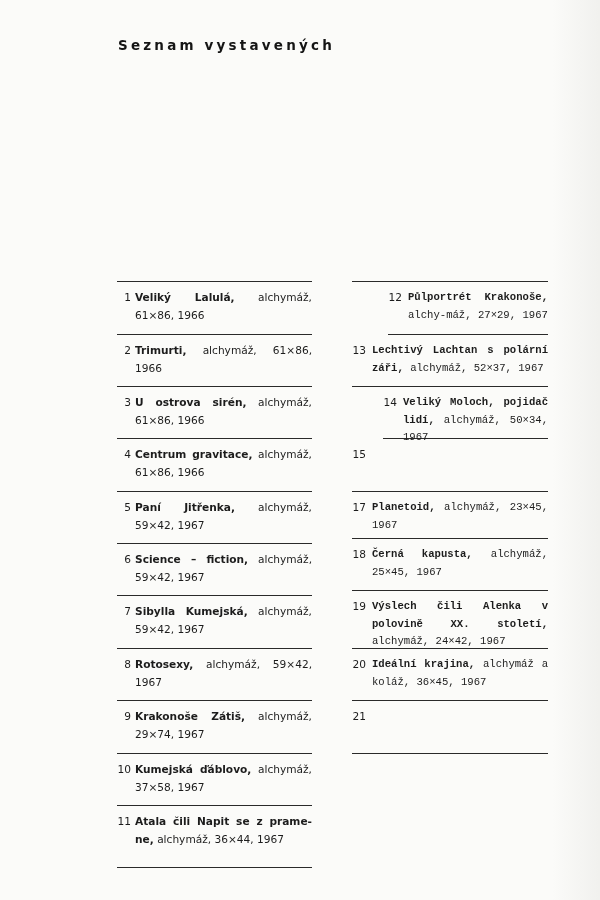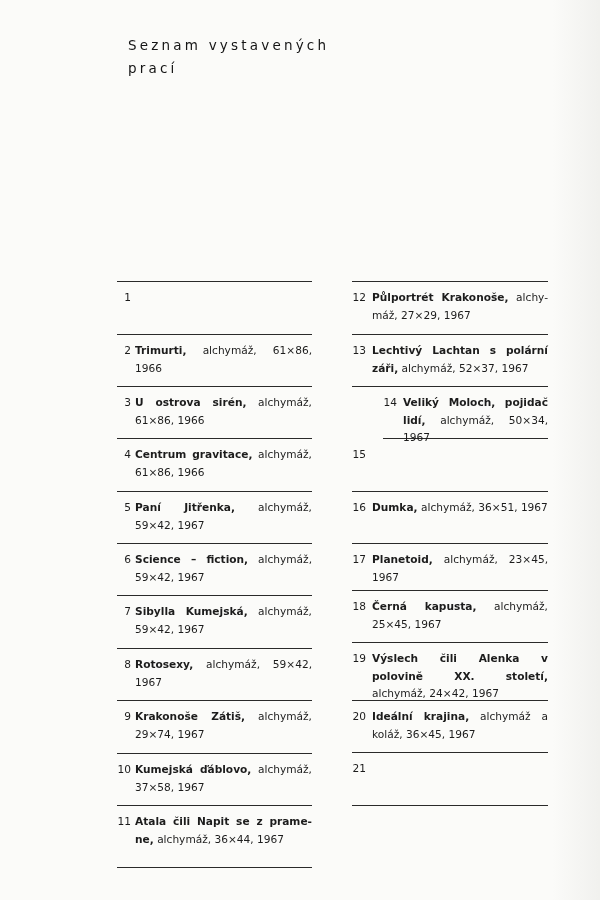--- a/index.html
+++ b/index.html
@@ -18,26 +18,25 @@
     .page-shade {
       position: absolute;
       inset: 0;
       background: linear-gradient(90deg, rgba(0,0,0,0) 0%, rgba(0,0,0,0) 92%, rgba(150,150,140,0.10) 100%);
       pointer-events: none;
     }
     .title {
       position: absolute;
       left: 118px;
       top: 34px;
-      font-weight: normal;
+      font-weight: bold;
       font-size: 13.5px;
       letter-spacing: 3.2px;
       line-height: 23px;
       color: #151515;
-      margin-left: 10px;
     }
     .title div { white-space: nowrap; }
 
     .column {
       position: absolute;
       top: 281px;
       width: 195px;
       border-top: 1.3px solid #2a2a2a;
     }
     .col-left { left: 117px; }
@@ -58,37 +57,37 @@
       width: 14px;
       text-align: right;
       font-weight: normal;
     }
     .col-right .entry .num { width: 14px; left: -14px; }
     .col-right .entry .num { left: 0; width: 14px; }
     .entry .body {
       margin-left: 18px;
       text-align: justify;
     }
-    .col-right .entry .body { margin-left: 20px; }
+    .col-right .entry .body { margin-left: 20px; font-family: Liberation Mono, monospace; }
     .entry .name { font-weight: bold; }
     .entry .desc { font-weight: normal; }
   </style>
 </head>
 <body>
 
 <div class="page-shade"></div>
 
 <div class="title">
   <div>Seznam vystavených</div>
-  <div>prací</div>
 </div>
 
 <div class="column col-left" id="col-left">
     <div class="entry" style="height: 53px;">
       <span class="num">1</span>
+      <div class="body"><span class="name">Veliký Lalulá,</span><span class="desc"> alchymáž, 61×86, 1966</span></div>
     </div>
     <div class="entry" style="height: 52px;">
       <span class="num">2</span>
       <div class="body"><span class="name">Trimurti,</span><span class="desc"> alchymáž, 61×86, 1966</span></div>
     </div>
     <div class="entry" style="height: 52px;">
       <span class="num">3</span>
       <div class="body"><span class="name">U ostrova sirén,</span><span class="desc"> alchymáž, 61×86, 1966</span></div>
     </div>
     <div class="entry" style="height: 53px;">
@@ -118,38 +117,34 @@
     <div class="entry" style="height: 52px;">
       <span class="num">10</span>
       <div class="body"><span class="name">Kumejská ďáblovo,</span><span class="desc"> alchymáž, 37×58, 1967</span></div>
     </div>
     <div class="entry" style="height: 62px;">
       <span class="num">11</span>
       <div class="body"><span class="name">Atala čili Napit se z prame-ne,</span><span class="desc"> alchymáž, 36×44, 1967</span></div>
     </div>
   </div>
 <div class="column col-right" id="col-right">
-    <div class="entry" style="height: 53px;">
+    <div class="entry" style="height: 53px; margin-left: 36px;">
       <span class="num">12</span>
       <div class="body"><span class="name">Půlportrét Krakonoše,</span><span class="desc"> alchy-máž, 27×29, 1967</span></div>
     </div>
     <div class="entry" style="height: 52px;">
       <span class="num">13</span>
       <div class="body"><span class="name">Lechtivý Lachtan s polární záři,</span><span class="desc"> alchymáž, 52×37, 1967</span></div>
     </div>
     <div class="entry" style="height: 52px; margin-left: 31px;">
       <span class="num">14</span>
       <div class="body"><span class="name">Veliký Moloch, pojidač lidí,</span><span class="desc"> alchymáž, 50×34, 1967</span></div>
     </div>
     <div class="entry" style="height: 53px;">
       <span class="num">15</span>
-    </div>
-    <div class="entry" style="height: 52px;">
-      <span class="num">16</span>
-      <div class="body"><span class="name">Dumka,</span><span class="desc"> alchymáž, 36×51, 1967</span></div>
     </div>
     <div class="entry" style="height: 47px;">
       <span class="num">17</span>
       <div class="body"><span class="name">Planetoid,</span><span class="desc"> alchymáž, 23×45, 1967</span></div>
     </div>
     <div class="entry" style="height: 52px;">
       <span class="num">18</span>
       <div class="body"><span class="name">Černá kapusta,</span><span class="desc"> alchymáž, 25×45, 1967</span></div>
     </div>
     <div class="entry" style="height: 58px;">

